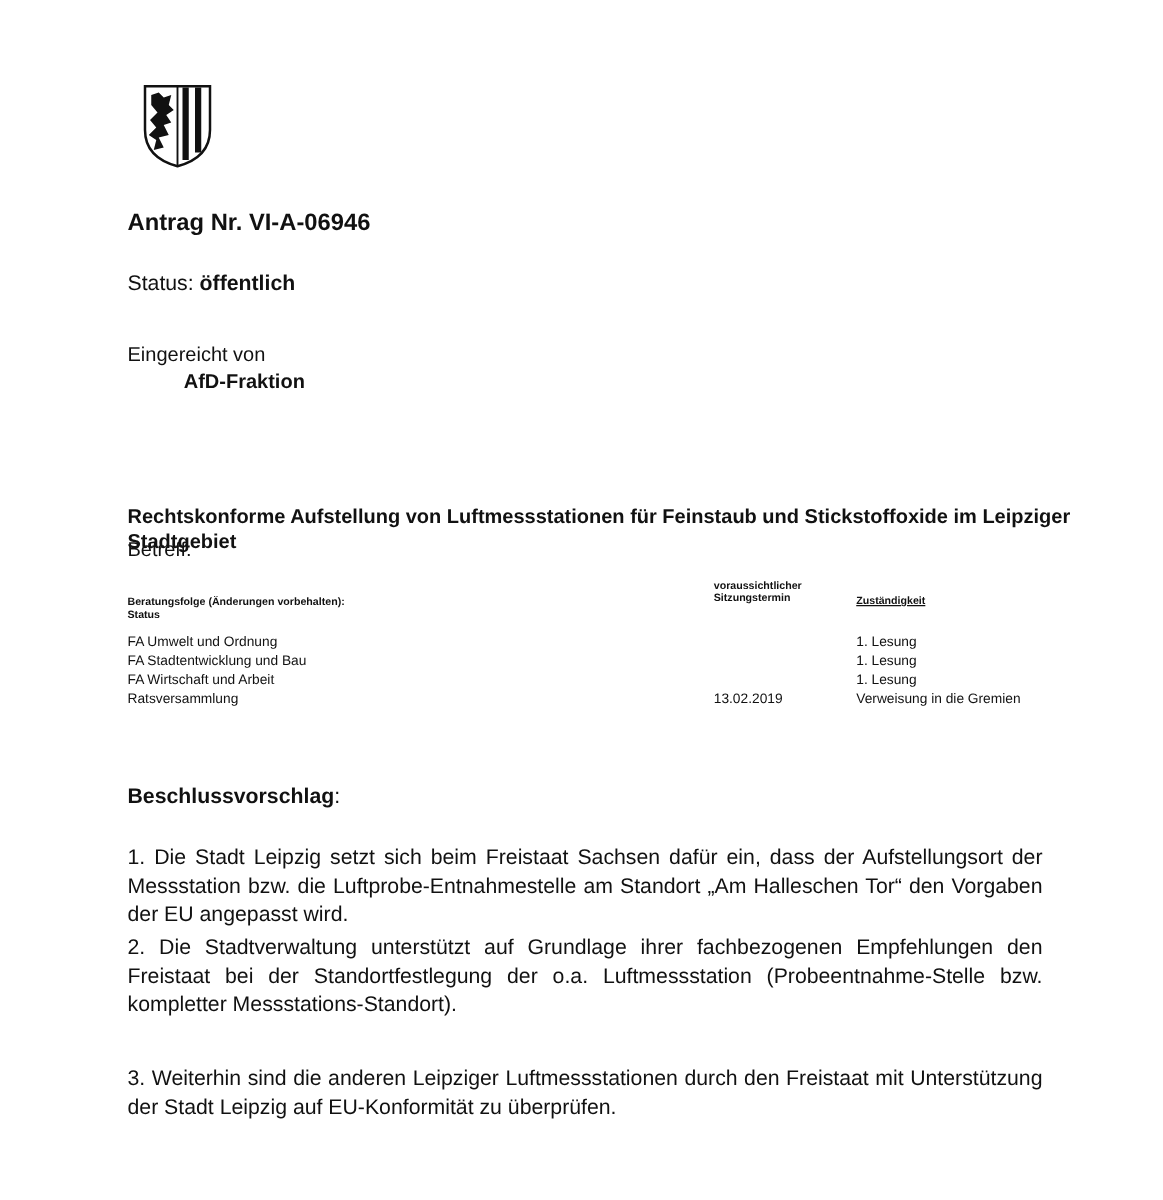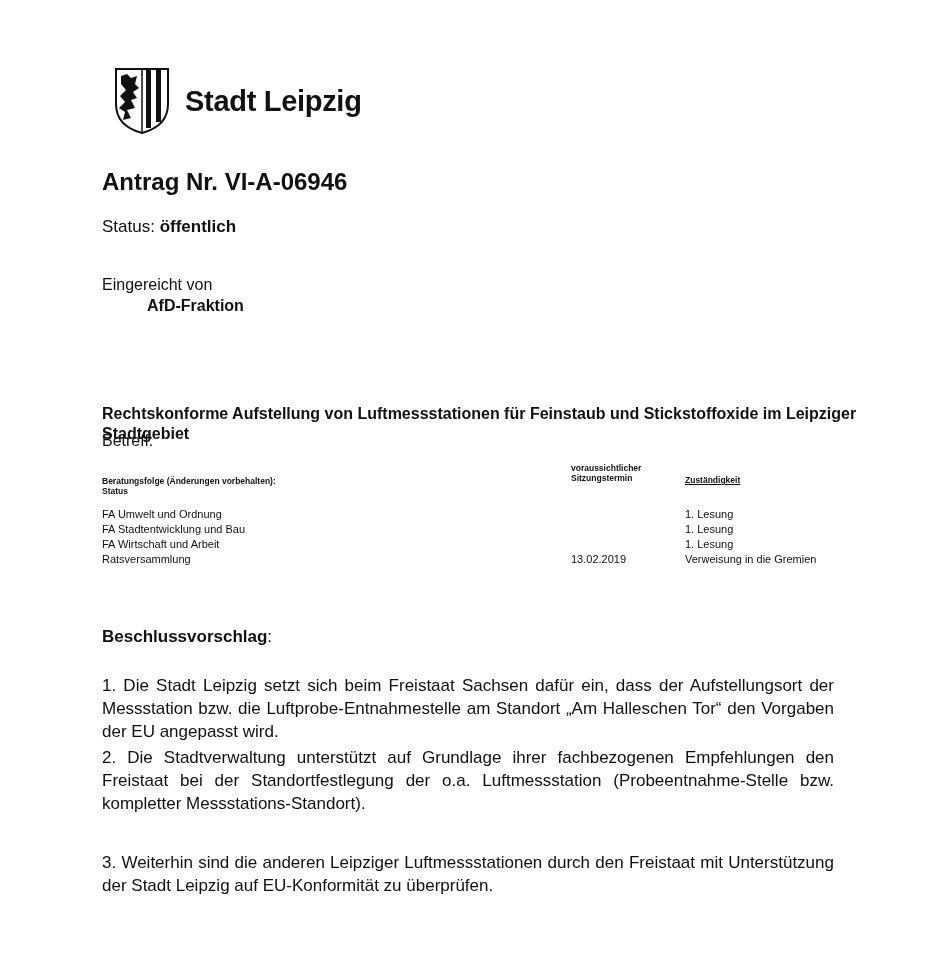--- a/index.html
+++ b/index.html
@@ -1,20 +1,20 @@
 <!DOCTYPE html>
 <html><head>
 <meta charset="utf-8">
 <style>
   html, body { margin:0; padding:0; background:#ffffff; }
   body { width:930px; height:960px; position:relative; overflow:hidden; color:#111; font-family:"Liberation Sans", sans-serif; }
   .abs { position:absolute; }
   .logo { left:113px; top:66px; display:flex; align-items:center; }
   .logo-title { font-weight:bold; font-size:29px; margin-left:14px; letter-spacing:-0.3px; color:#111; }
-  .h1 { left:102px; top:168px; font-size:24px; font-weight:bold; }
+  .h1 { left:102px; top:168px; font-size:19px; font-weight:bold; }
   .status { left:102px; top:217px; font-size:17px; }
   .status b { font-weight:bold; }
   .sub-label { left:102px; top:276px; font-size:16px; }
   .sub-name { left:102px; top:297px; font-size:16px; font-weight:bold;margin-left:45px; }
   .betreff-label { left:102px; top:384px; font-size:16px; font-family:"Liberation Sans", sans-serif;margin-top:48px; }
   .betreff-text { left:102px; top:404px; width:760px; font-size:16px; font-weight:bold; line-height:20px; }
   .tbl-h { font-size:8.5px; font-weight:bold; line-height:10px; }
   .tbl { font-size:11px; line-height:15px; }
   .beschluss { left:102px; top:627px; font-size:17px; font-weight:bold; }
   .beschluss span.colon { font-weight:normal; }
@@ -24,21 +24,20 @@
 <body>
 
 <div class="abs logo">
   <svg width="58" height="70" viewBox="0 0 58 70">
     <path d="M3 3 H55 V38 Q55 60 29 67 Q3 60 3 38 Z" fill="#fff" stroke="#111" stroke-width="2"></path>
     <line x1="29" y1="3" x2="29" y2="66" stroke="#111" stroke-width="1.5"></line>
     <rect x="33" y="4" width="5" height="58" fill="#111"></rect>
     <rect x="43" y="4" width="5" height="52" fill="#111"></rect>
     <path d="M8 10 L14 8 L18 12 L24 10 L22 18 L26 22 L20 26 L24 32 L18 34 L22 42 L14 44 L18 52 L10 54 L12 46 L6 42 L12 36 L7 30 L13 24 L8 18 Z" fill="#111"></path>
   </svg>
-  <span class="logo-title">Stadt Leipzig</span>
 </div>
 
 <div class="abs h1">Antrag Nr. VI-A-06946</div>
 
 <div class="abs status">
   <span>Status:</span>
   <b>öffentlich</b>
 </div>
 
 <div class="abs sub-label">Eingereicht von</div>

